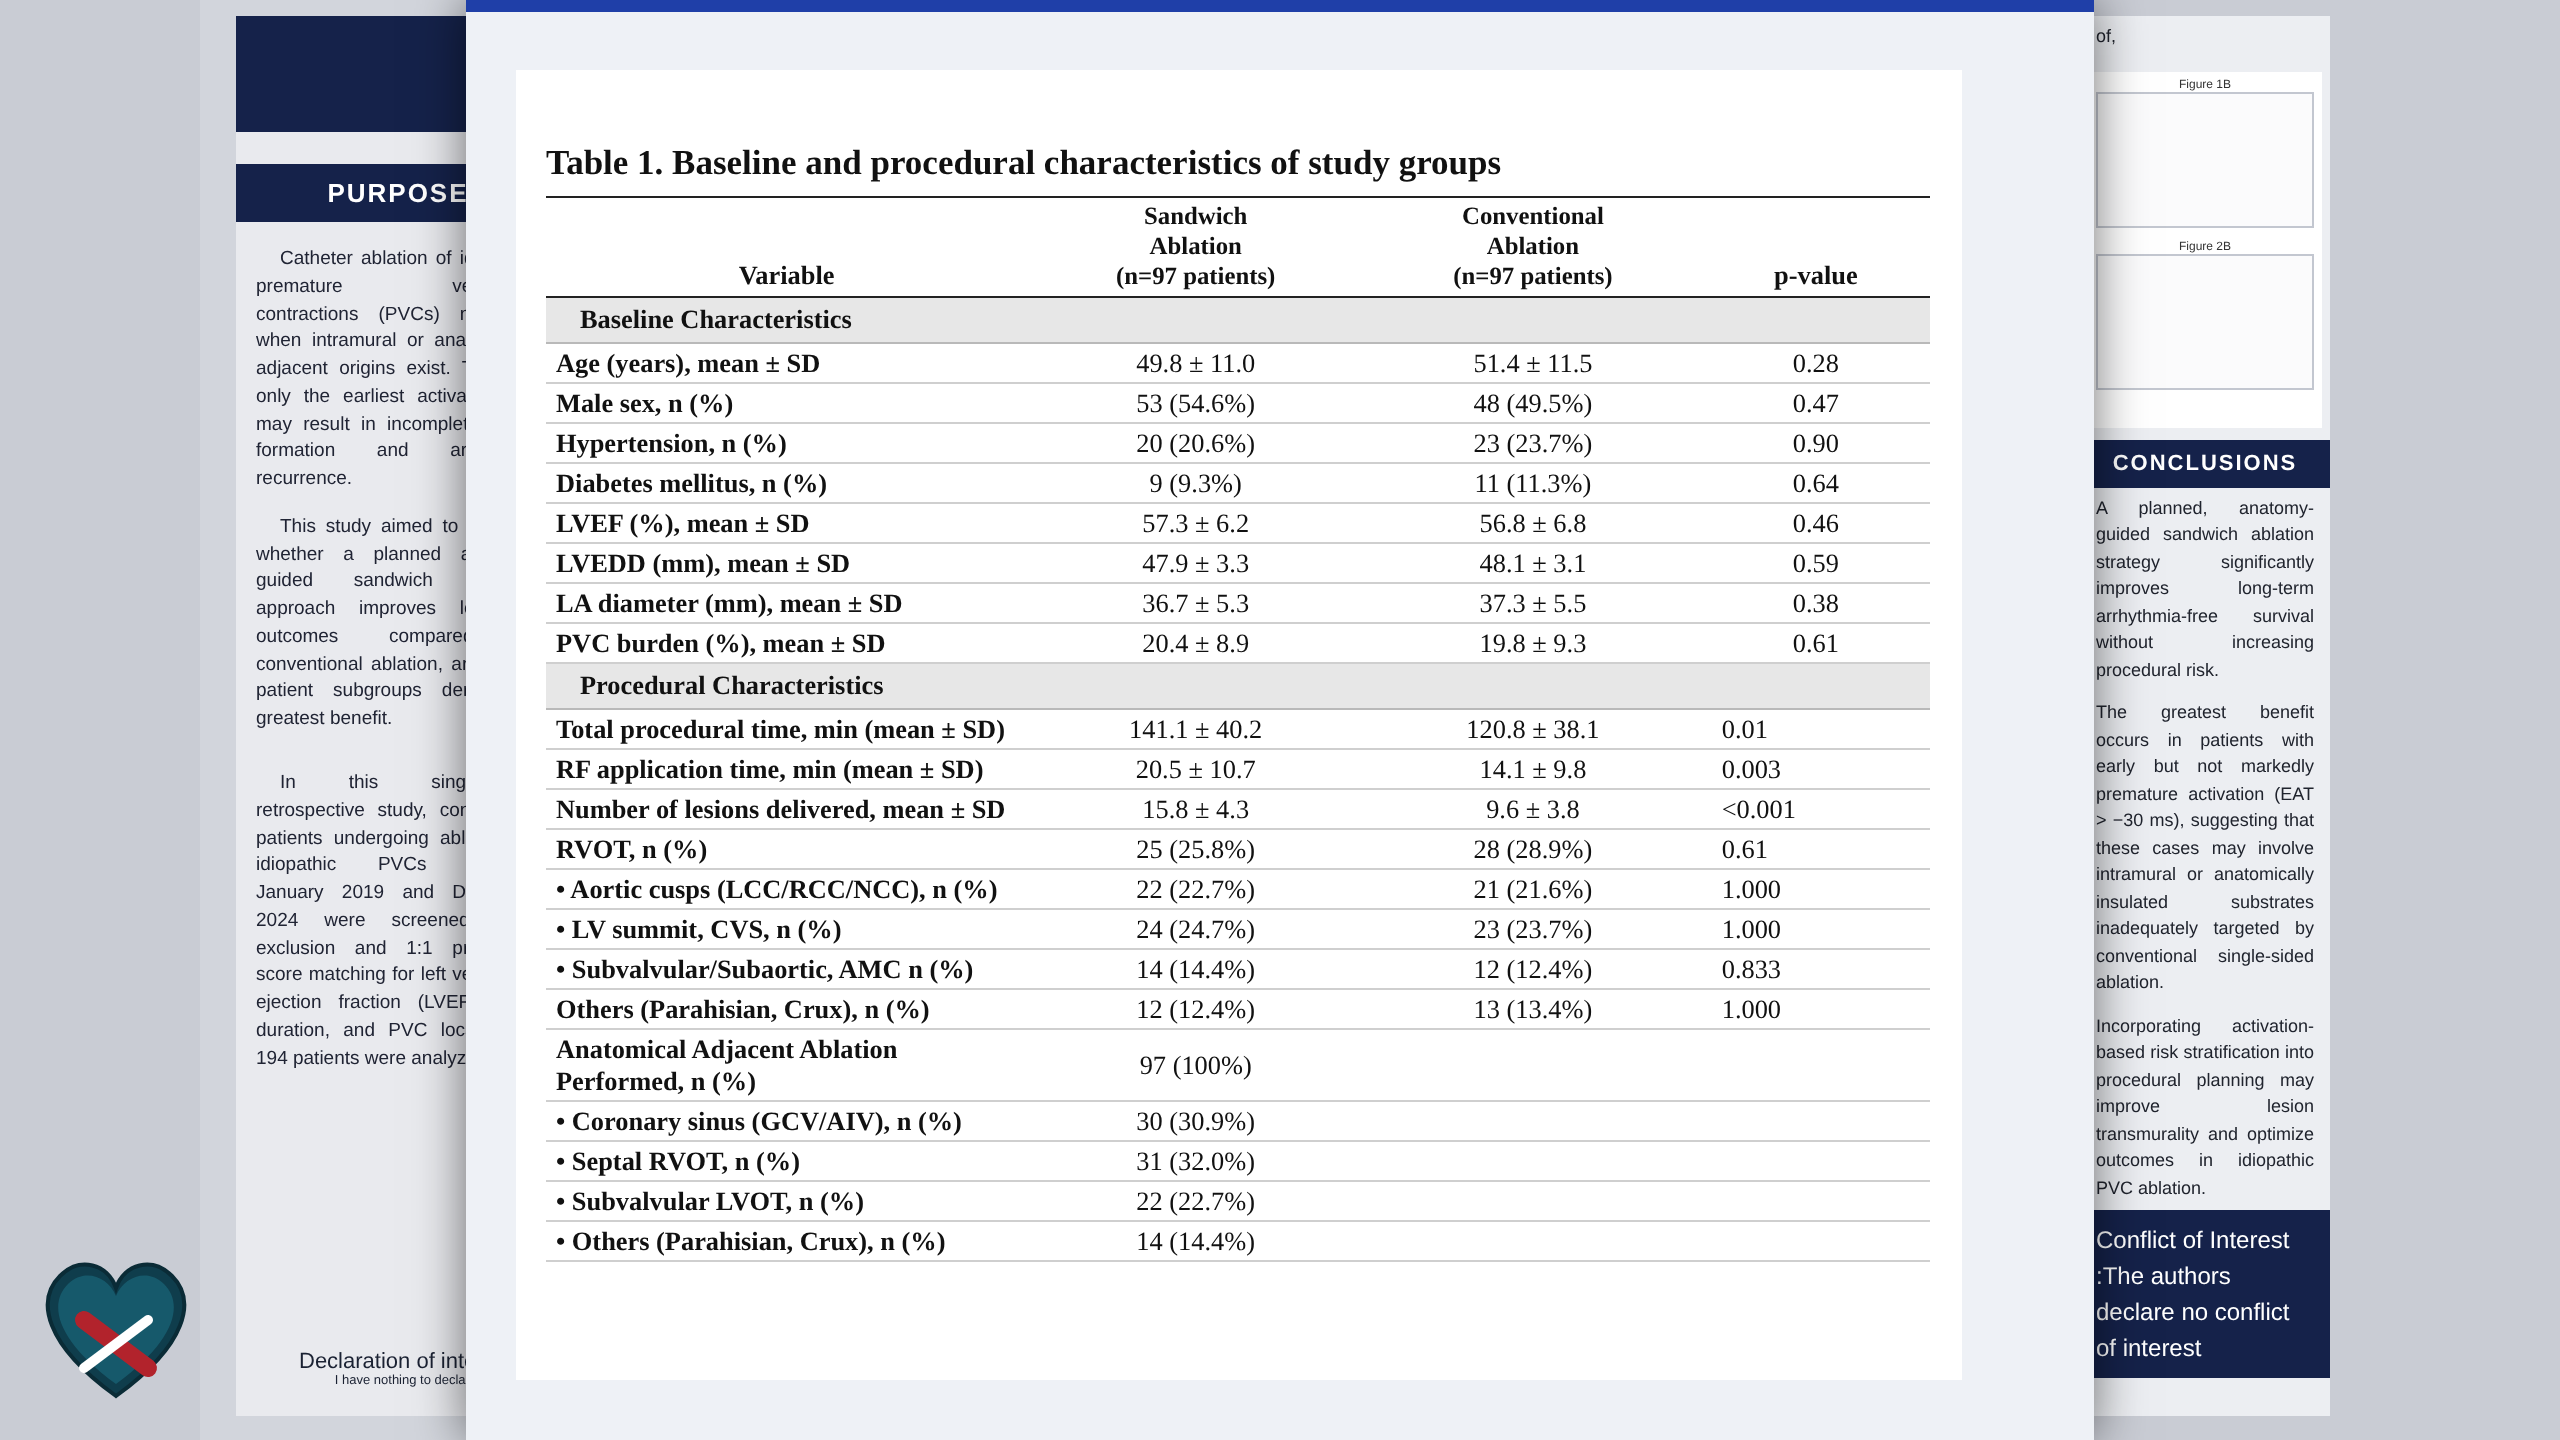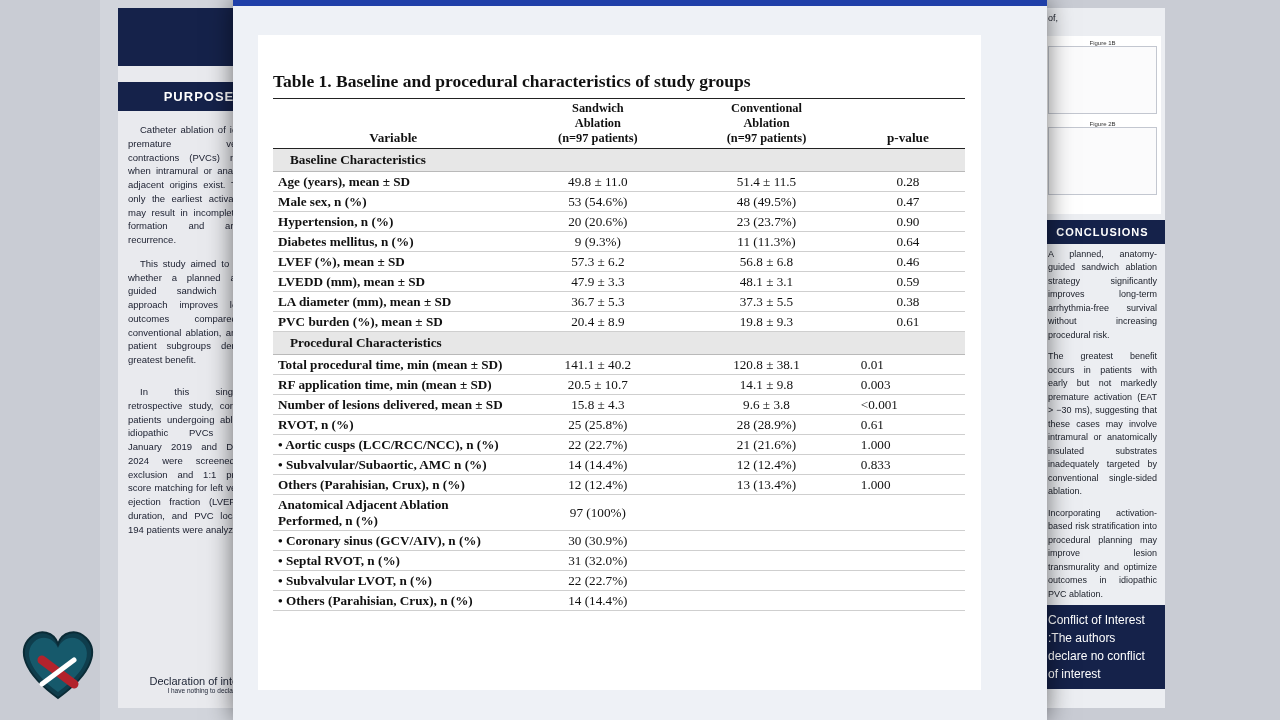--- a/index.html
+++ b/index.html
@@ -258,20 +258,26 @@
           <td class="c-num">28 (28.9%)</td>
           <td class="c-p">0.61</td>
         </tr>
         <tr class="data pleft">
           <td class="c-var">• Aortic cusps (LCC/RCC/NCC), n (%)</td>
           <td class="c-num">22 (22.7%)</td>
           <td class="c-num">21 (21.6%)</td>
           <td class="c-p">1.000</td>
         </tr>
         <tr class="data pleft">
+          <td class="c-var">• LV summit, CVS, n (%)</td>
+          <td class="c-num">24 (24.7%)</td>
+          <td class="c-num">23 (23.7%)</td>
+          <td class="c-p">1.000</td>
+        </tr>
+        <tr class="data pleft">
           <td class="c-var">•  Subvalvular/Subaortic, AMC n (%)</td>
           <td class="c-num">14 (14.4%)</td>
           <td class="c-num">12 (12.4%)</td>
           <td class="c-p">0.833</td>
         </tr>
         <tr class="data pleft">
           <td class="c-var">Others (Parahisian, Crux), n (%)</td>
           <td class="c-num">12 (12.4%)</td>
           <td class="c-num">13 (13.4%)</td>
           <td class="c-p">1.000</td>

